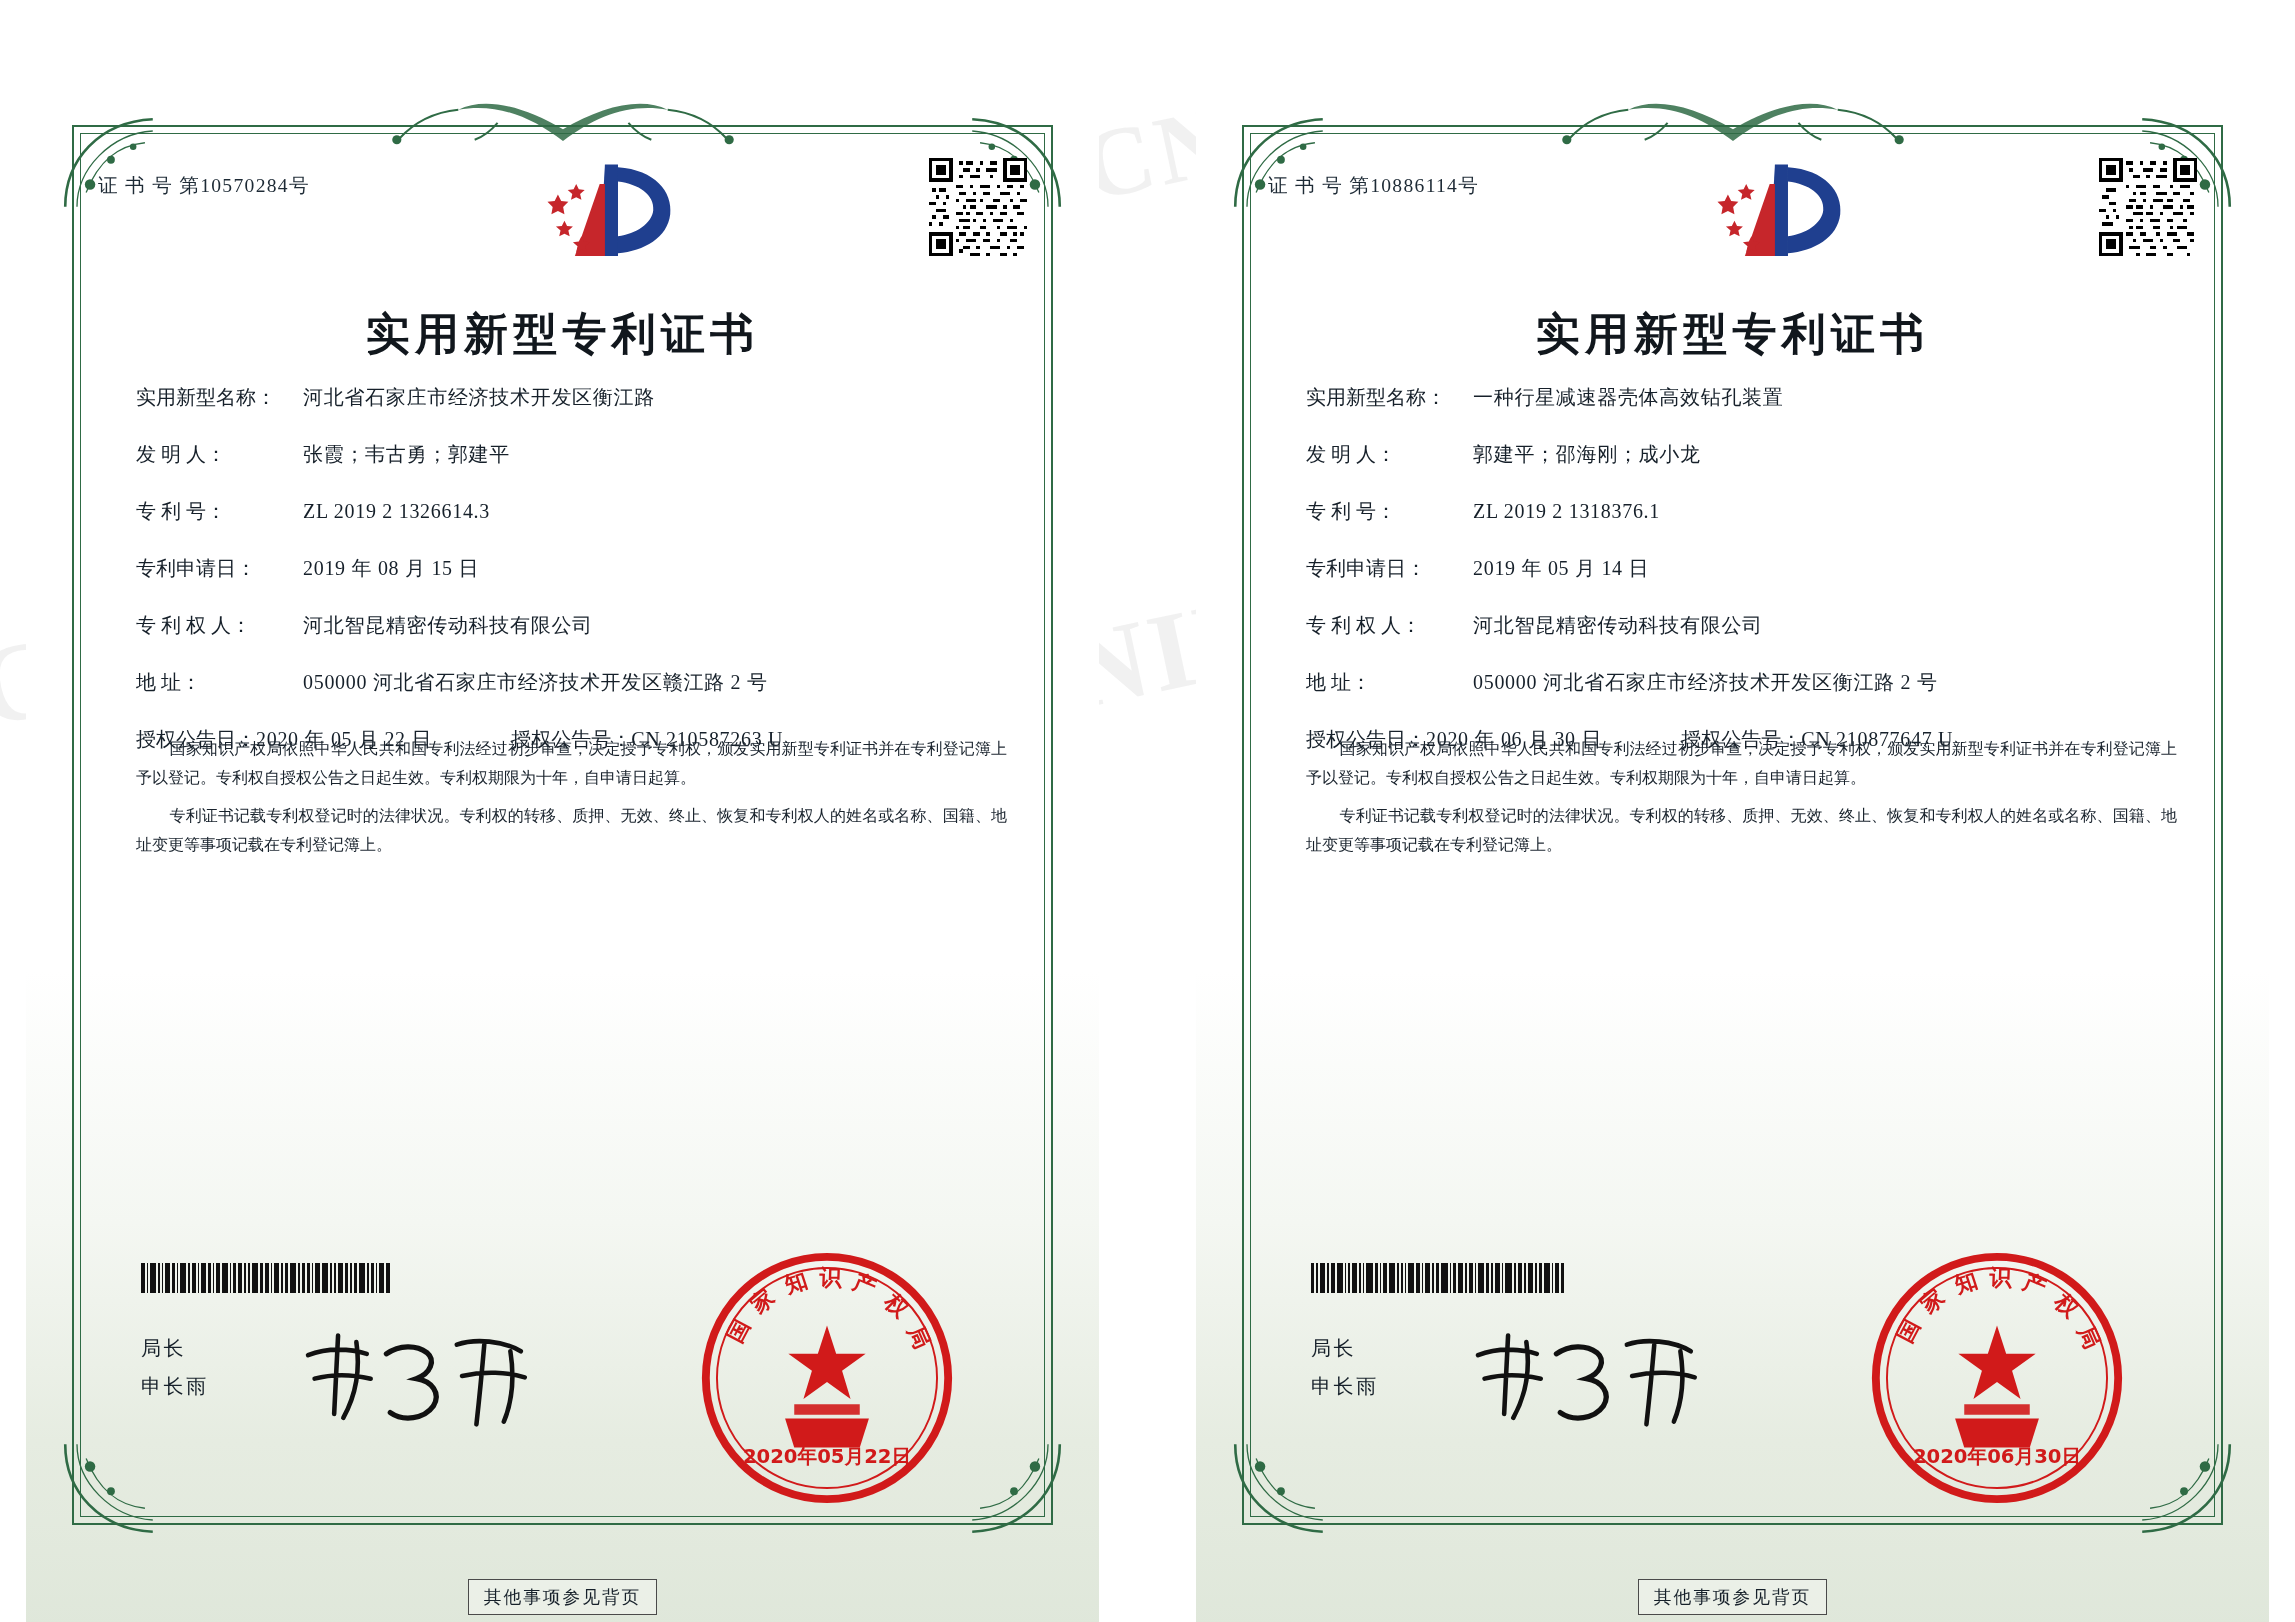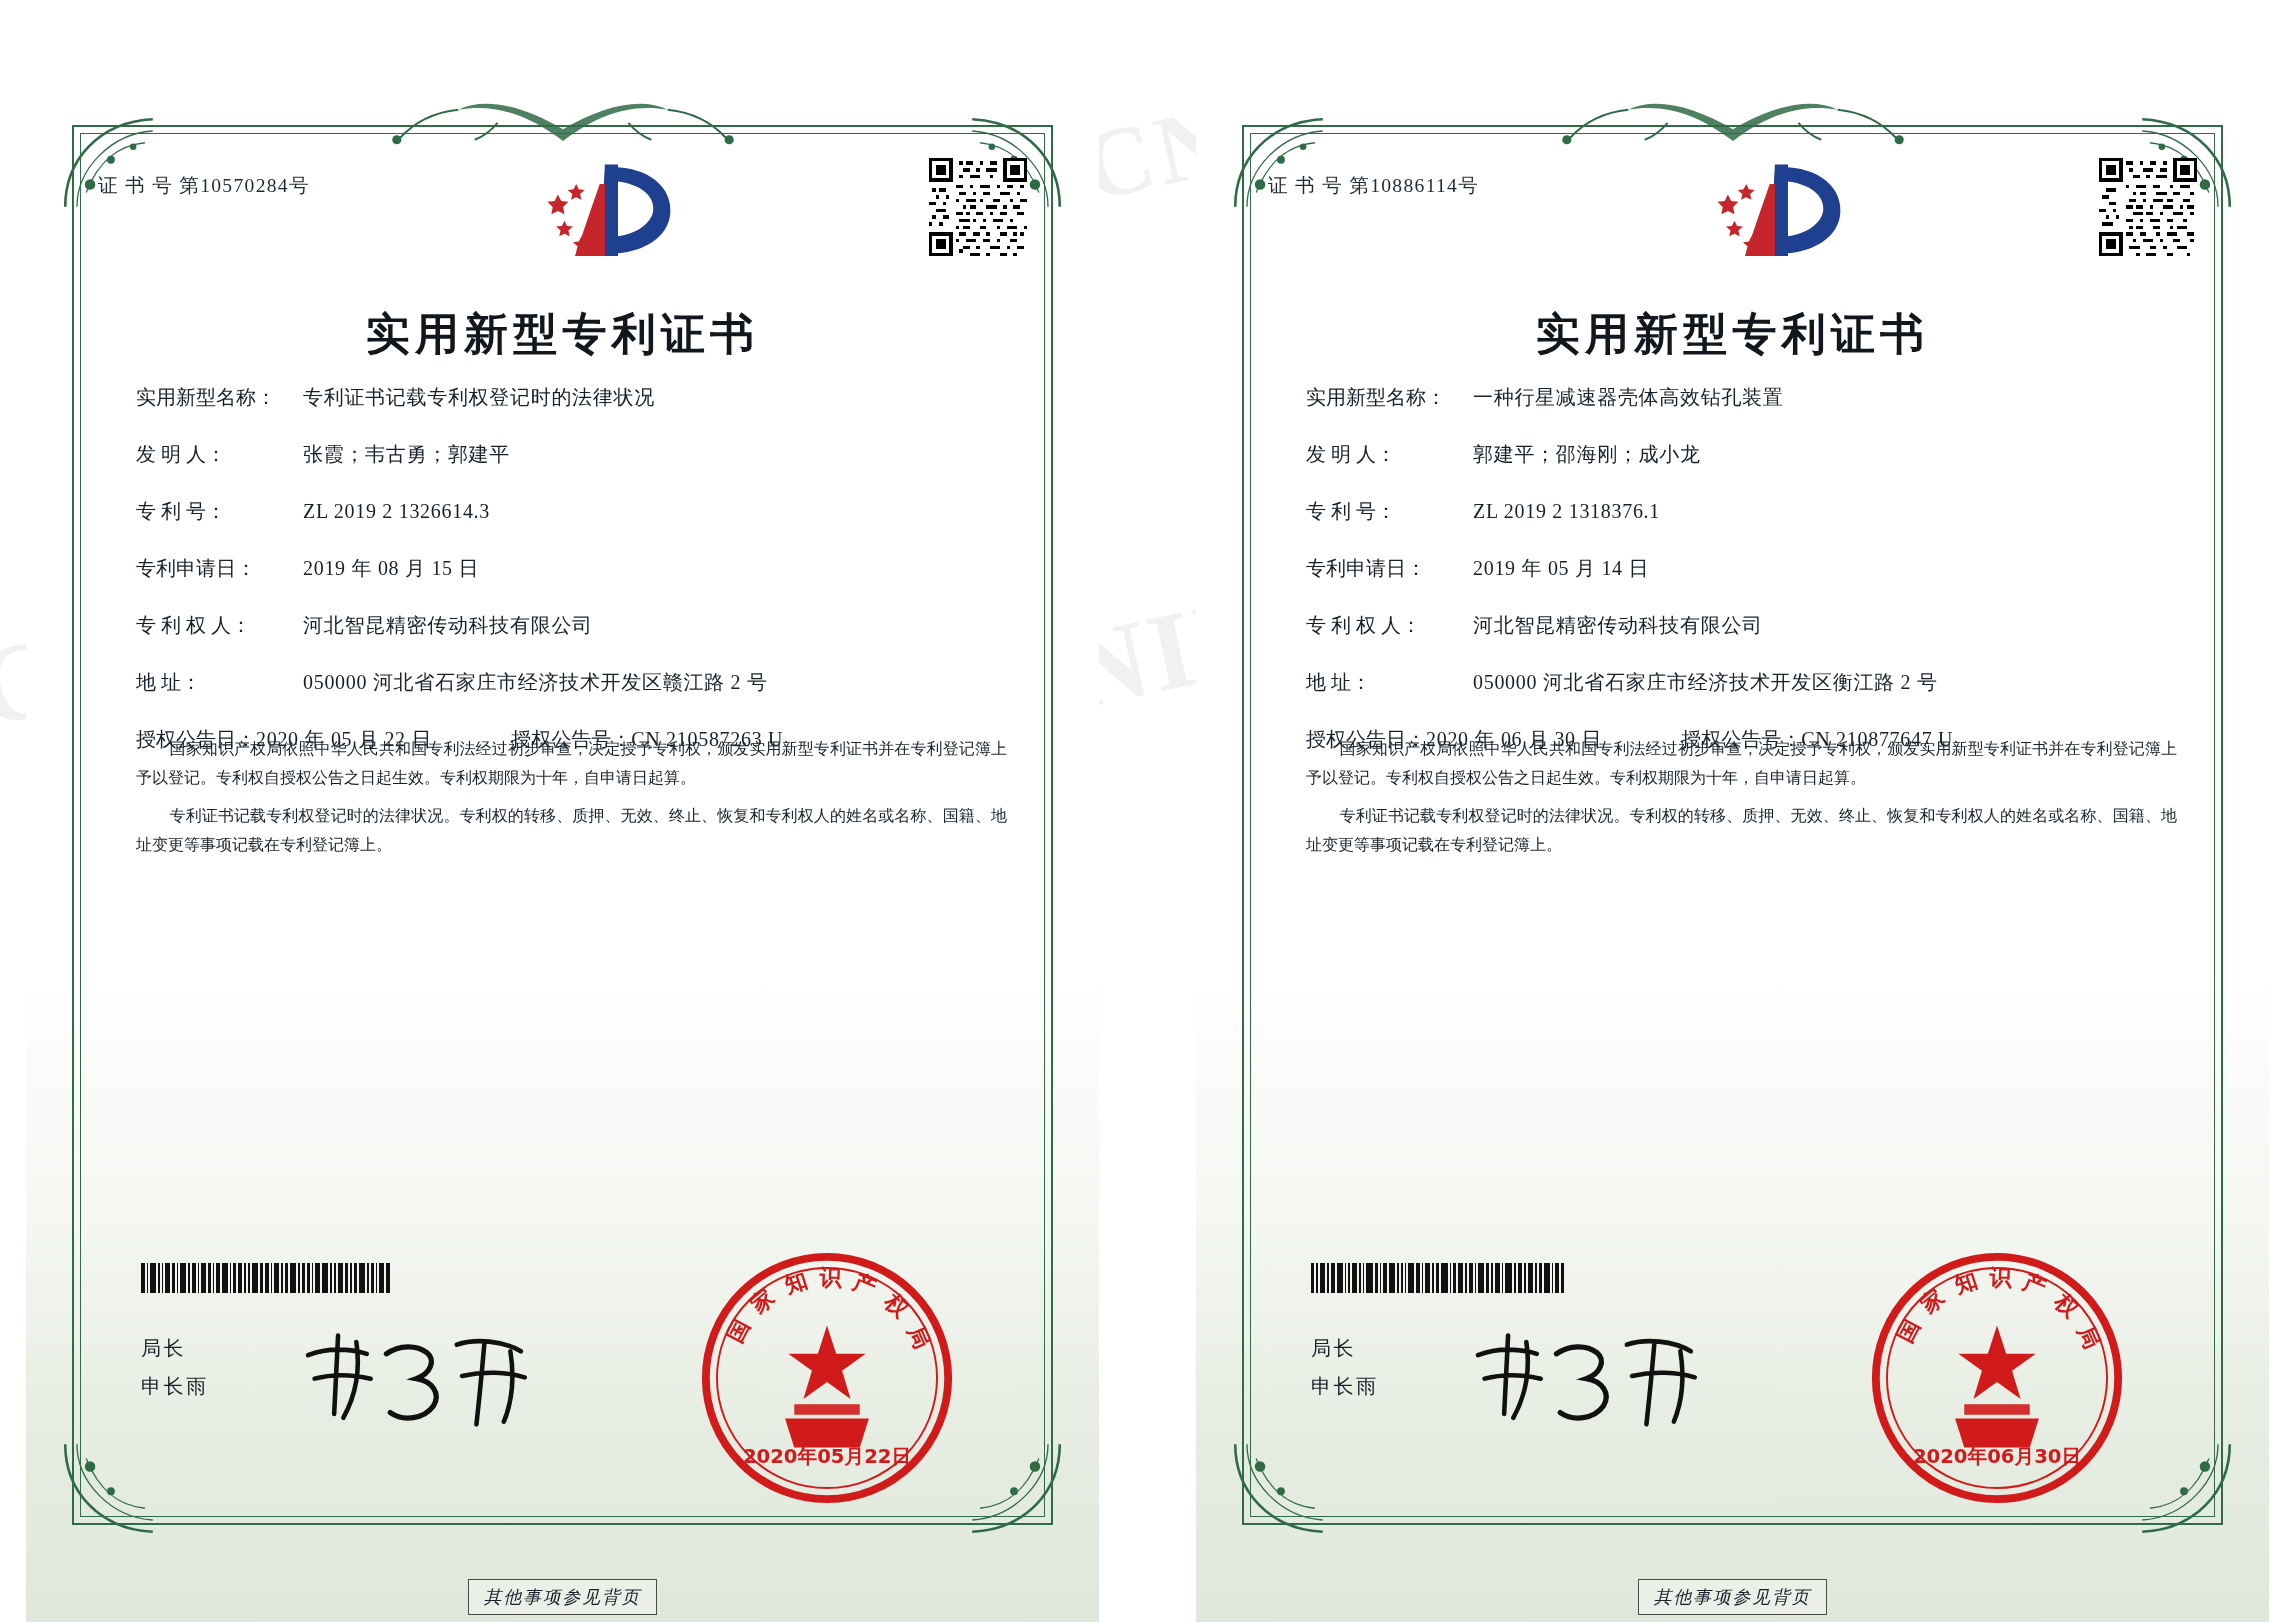--- a/index.html
+++ b/index.html
@@ -202,21 +202,20 @@
     font-size:17.7px;
     color:#16202a;
     letter-spacing:2px;
     z-index:5;
   }
   .bottom-note span{
     border:0.7px solid #4a4a4a;
     padding:4.6px 14.4px 5.9px 14.4px;
     display:inline-block;
     background:rgba(255,255,255,0.35);
-    font-style:italic;
   }
 </style>
 </head>
 <body>
 
 <div class="sheet-watermark">
   <div class="wm" style="left:216px;top:79px;font-size:98px;">CNIPA</div>
   <div class="wm" style="left:1080px;top:79px;font-size:98px;">CNIPA</div>
   <div class="wm" style="left:-26px;top:589px;font-size:111px;">CNIPA</div>
   <div class="wm" style="left:982px;top:589px;font-size:111px;">CNIPA</div>
@@ -400,21 +399,21 @@
           </g>
         </svg>
       </div>
     </div>
 
     <h1 class="cert-title">实用新型专利证书</h1>
 
     <div class="fields">
       <div class="field-row">
         <span class="f-label lbl-w1">实用新型名称：</span>
-        <span class="f-value">专利证书记载专利权登记时的法律状况</span>
+        <span class="f-value">河北省石家庄市经济技术开发区衡江路</span>
       </div>
       <div class="field-row">
         <span class="f-label lbl-w1">发 明 人：</span>
         <span class="f-value">张霞；韦古勇；郭建平</span>
       </div>
       <div class="field-row">
         <span class="f-label lbl-w1">专 利 号：</span>
         <span class="f-value">ZL 2019 2 1326614.3</span>
       </div>
       <div class="field-row">

